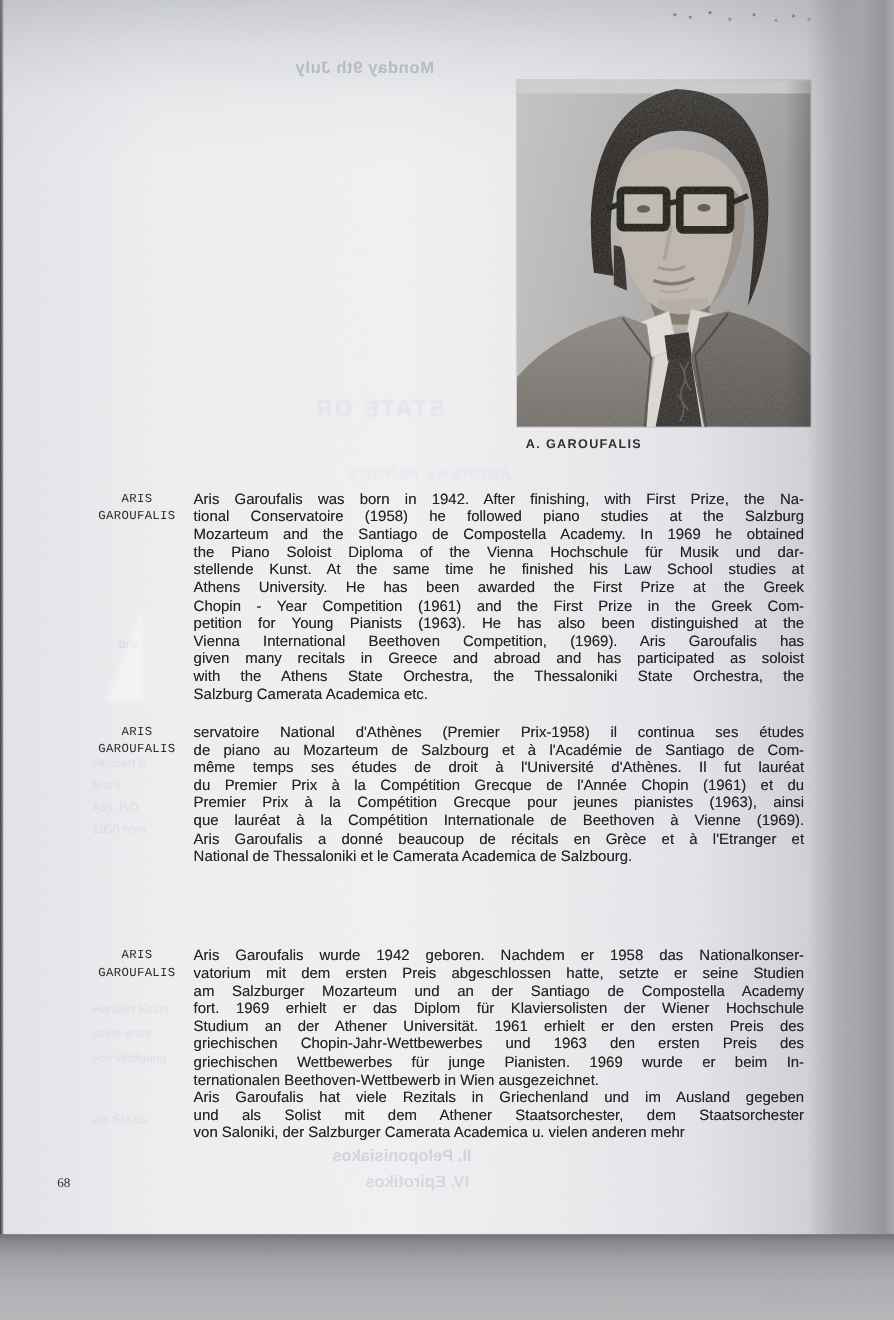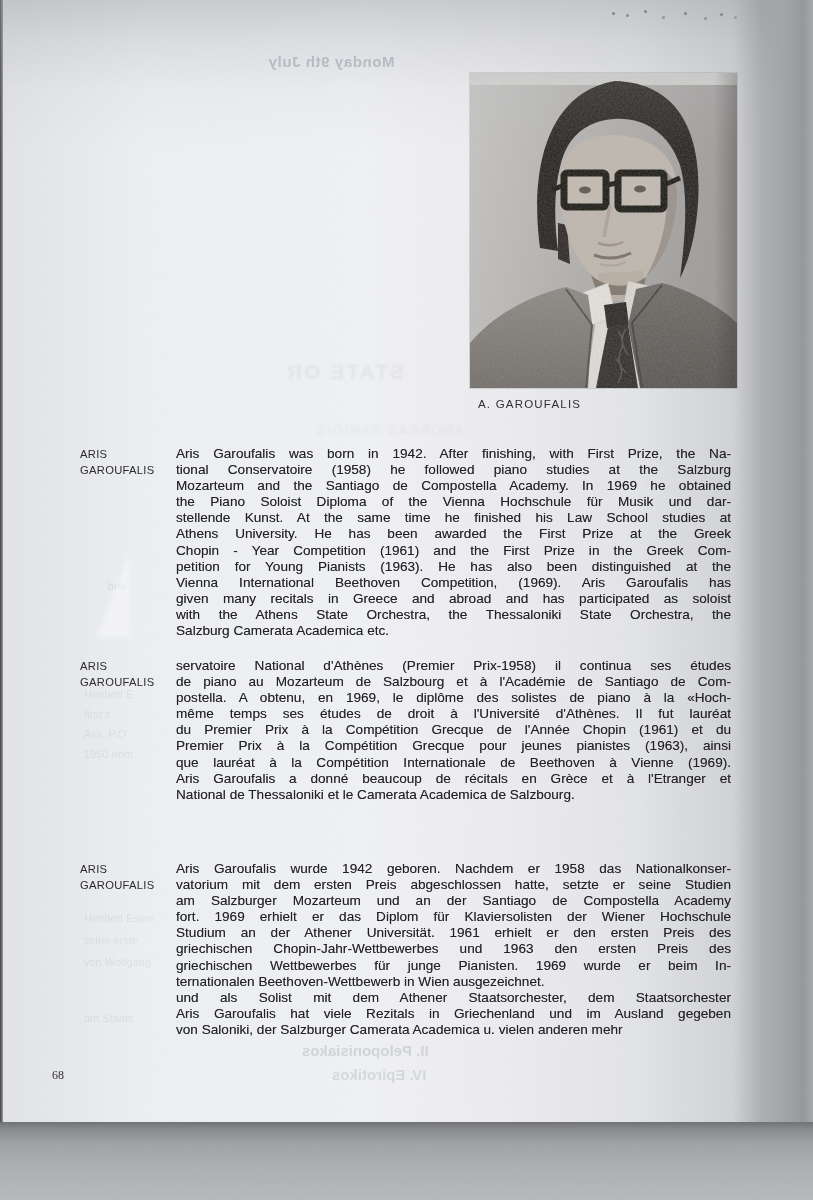--- a/index.html
+++ b/index.html
@@ -90,45 +90,46 @@
     position: absolute;
     left: 470px; top: 73px;
     width: 267px; height: 315px;
     box-shadow: 0 0 0 1px rgba(120,120,122,.25);
   }
   .photo-wrap svg { display: block; }
   .photo-caption {
     position: absolute;
     left: 478px; top: 398px;
     font-size: 11.5px;
-    font-weight: normal;
+    font-weight: bold;
     letter-spacing: 1.2px;
     color: #2c2c2e;
   }
 
   
   .bio-section {
     position: absolute;
     left: 80px;
     width: 658px;
     display: flex;
     color: #1d1d1f;
   }
   .bio-section.s1 { top: 446px; }
   .bio-section.s2 { top: 658px; }
   .bio-section.s3 { top: 861px; }
   .label-col {
     width: 96px;
     padding-right: 7px;
-    text-align: left;
+    text-align: center;
     font-size: 11.2px;
     line-height: 16.1px;
     letter-spacing: .3px;
     color: #262628;
     flex: none;
+    font-family: Liberation Mono, monospace;
   }
   .text-col {
     width: 555px;
     font-size: 13.6px;
     line-height: 16.1px;
     flex: none;
     text-shadow: 0 0 .4px rgba(25,25,28,.5);
   }
   .bio-line { text-align: justify; text-align-last: justify; }
   .bio-para .bio-line:last-child { text-align-last: left; }
@@ -267,21 +268,20 @@
 
     <section class="bio-section s2">
       <div class="label-col">
         <div>ARIS</div>
         <div>GAROUFALIS</div>
       </div>
       <div class="text-col">
         <div class="bio-para">
             <div class="bio-line">servatoire National d'Athènes (Premier Prix-1958) il continua ses études</div>
             <div class="bio-line">de piano au Mozarteum de Salzbourg et à l'Académie de Santiago de Com-</div>
-            <div class="bio-line">postella. A obtenu, en 1969, le diplôme des solistes de piano à la «Hoch-</div>
             <div class="bio-line">même temps ses études de droit à l'Université d'Athènes. Il fut lauréat</div>
             <div class="bio-line">du Premier Prix à la Compétition Grecque de l'Année Chopin (1961) et du</div>
             <div class="bio-line">Premier Prix à la Compétition Grecque pour jeunes pianistes (1963), ainsi</div>
             <div class="bio-line">que lauréat à la Compétition Internationale de Beethoven à Vienne (1969).</div>
             <div class="bio-line">Aris Garoufalis a donné beaucoup de récitals en Grèce et à l'Etranger et</div>
             <div class="bio-line">National de Thessaloniki et le Camerata Academica de Salzbourg.</div>
           </div>
       </div>
     </section>
 
@@ -295,22 +295,22 @@
             <div class="bio-line">Aris Garoufalis wurde 1942 geboren. Nachdem er 1958 das Nationalkonser-</div>
             <div class="bio-line">vatorium mit dem ersten Preis abgeschlossen hatte, setzte er seine Studien</div>
             <div class="bio-line">am Salzburger Mozarteum und an der Santiago de Compostella Academy</div>
             <div class="bio-line">fort. 1969 erhielt er das Diplom für Klaviersolisten der Wiener Hochschule</div>
             <div class="bio-line">Studium an der Athener Universität. 1961 erhielt er den ersten Preis des</div>
             <div class="bio-line">griechischen Chopin-Jahr-Wettbewerbes und 1963 den ersten Preis des</div>
             <div class="bio-line">griechischen Wettbewerbes für junge Pianisten. 1969 wurde er beim In-</div>
             <div class="bio-line">ternationalen Beethoven-Wettbewerb in Wien ausgezeichnet.</div>
           </div>
         <div class="bio-para">
+            <div class="bio-line">Aris Garoufalis hat viele Rezitals in Griechenland und im Ausland gegeben</div>
             <div class="bio-line">und als Solist mit dem Athener Staatsorchester, dem Staatsorchester</div>
-            <div class="bio-line">Aris Garoufalis hat viele Rezitals in Griechenland und im Ausland gegeben</div>
             <div class="bio-line">von Saloniki, der Salzburger Camerata Academica u. vielen anderen mehr</div>
           </div>
       </div>
     </section>
 
     <div class="page-number">68</div>
   </div>
 
   <div class="right-band"></div>
   <div class="bottom-band"></div>

